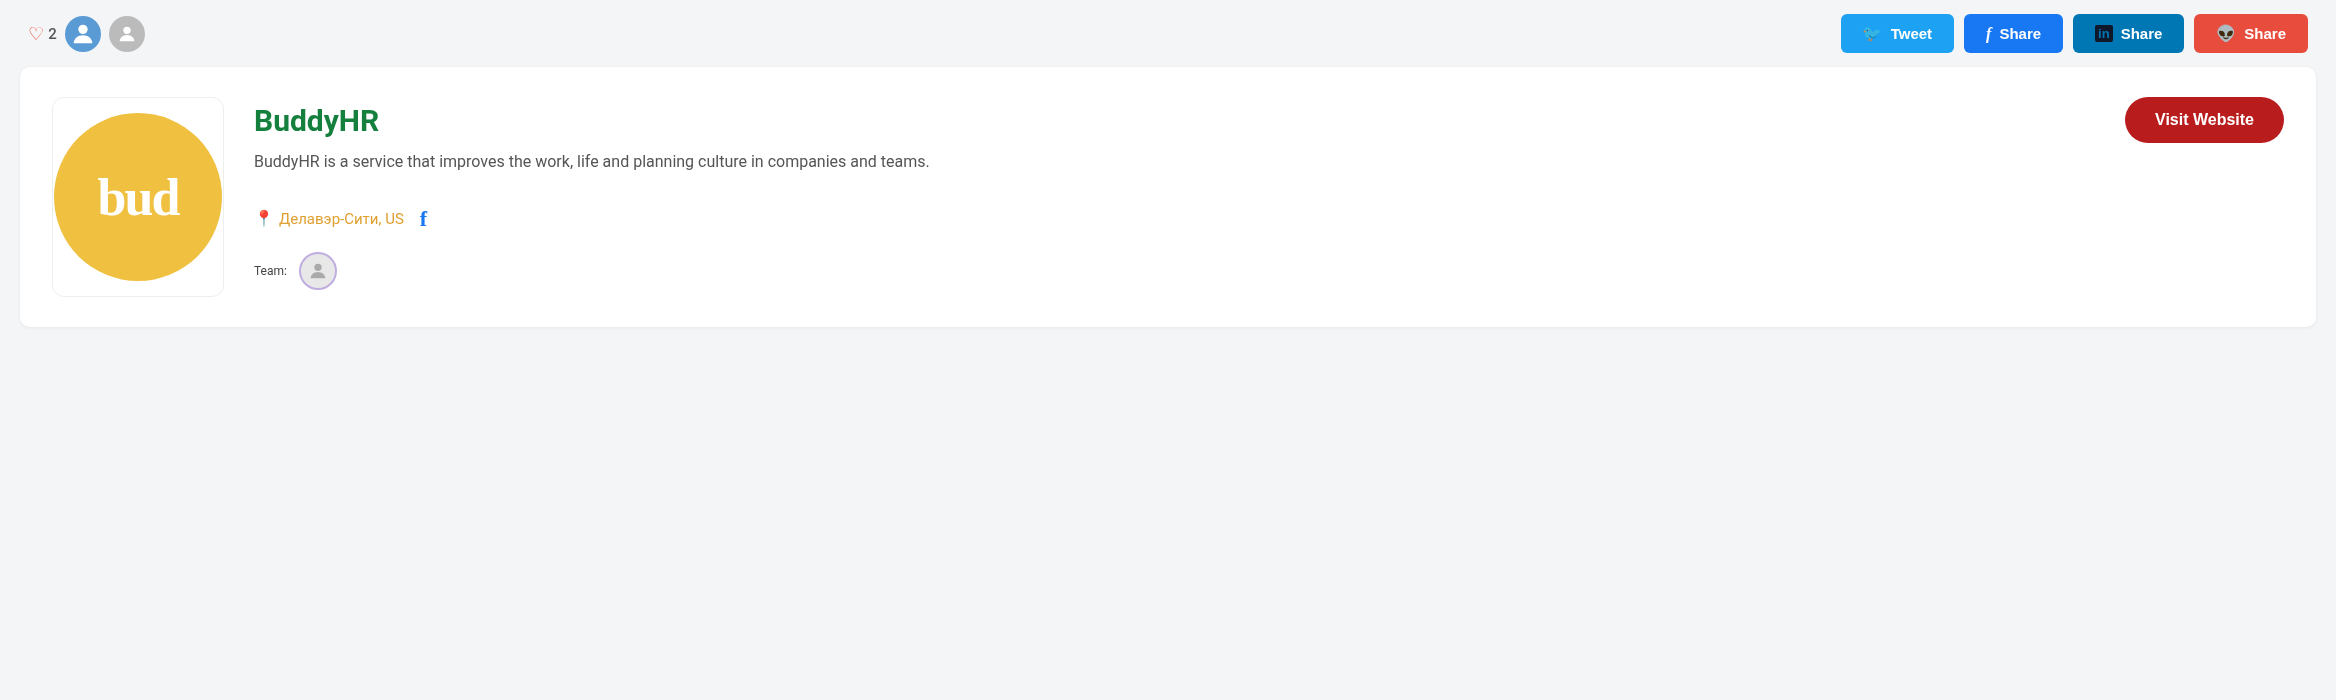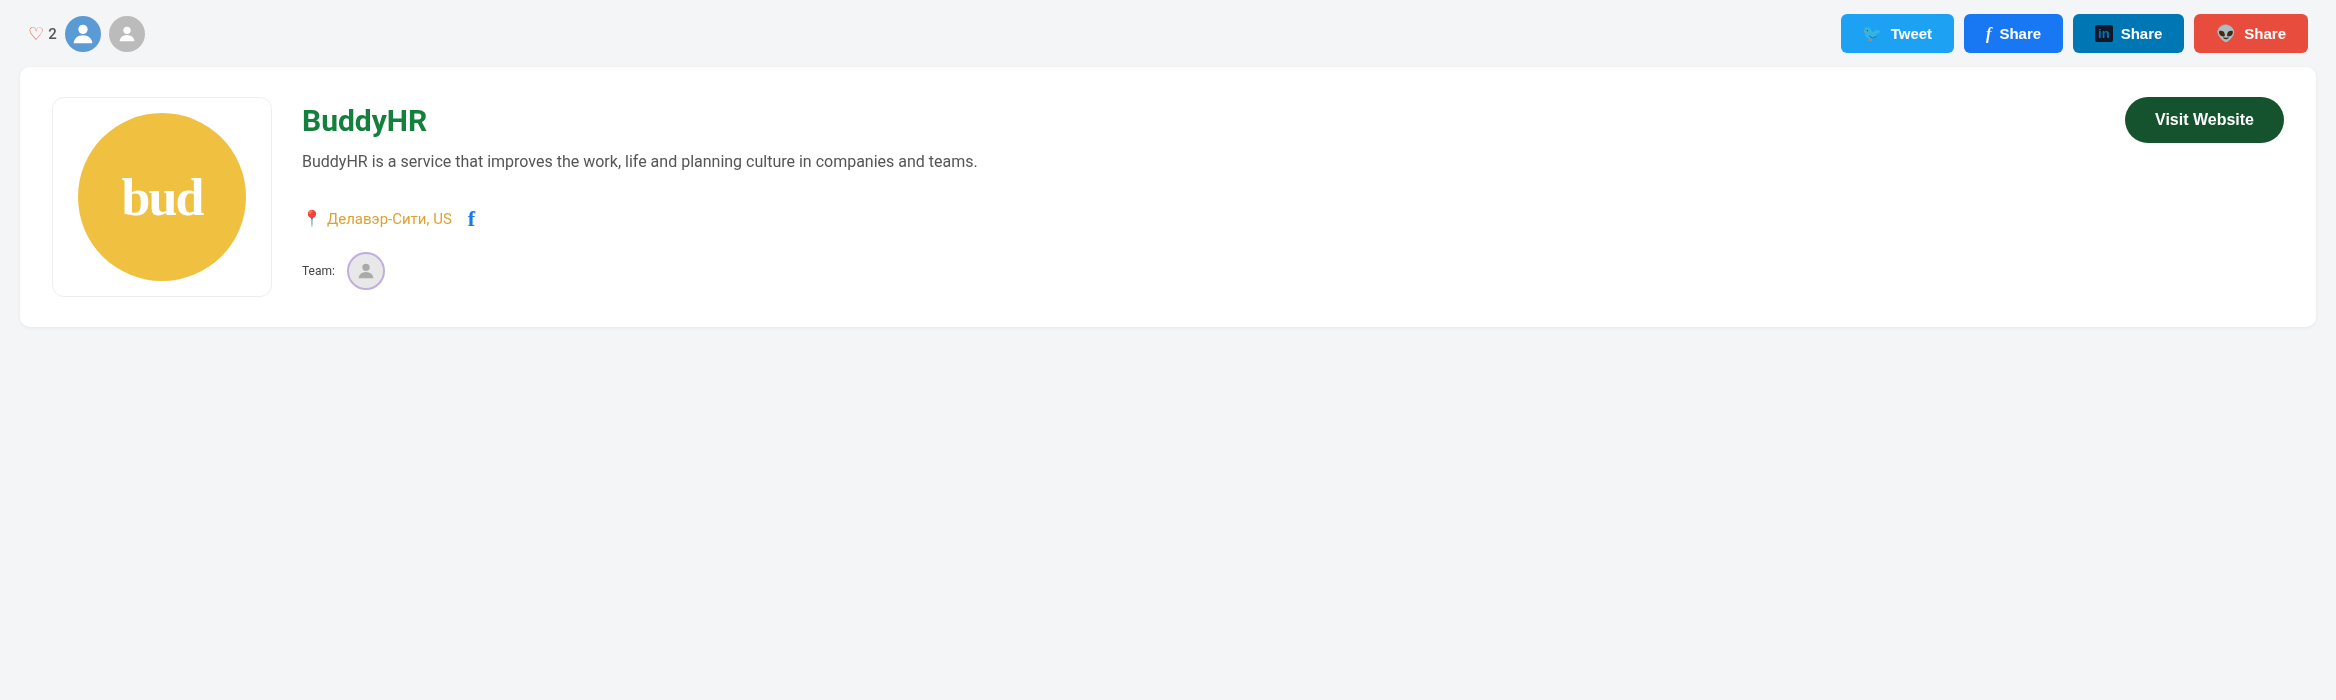--- a/index.html
+++ b/index.html
@@ -99,21 +99,21 @@
       box-shadow: 0 1px 4px rgba(0,0,0,0.06);
     }
 
     .card-top {
       display: flex;
       align-items: flex-start;
       gap: 30px;
     }
 
     .logo-box {
-      width: 220px;
+      width: 172px;
       height: 200px;
       border-radius: 12px;
       border: 1px solid #eee;
       background: #fff;
       display: flex;
       align-items: center;
       justify-content: center;
       flex-shrink: 0;
       overflow: hidden;
     }
@@ -203,21 +203,21 @@
       display: flex;
       align-items: center;
       justify-content: center;
       overflow: hidden;
     }
 
     .visit-btn {
       position: absolute;
       top: 30px;
       right: 32px;
-      background: #14532d;
+      background: #b91c1c;
       color: #fff;
       border: none;
       border-radius: 30px;
       padding: 14px 30px;
       font-size: 16px;
       font-weight: 600;
       cursor: pointer;
     }
 
     .tags-row {

